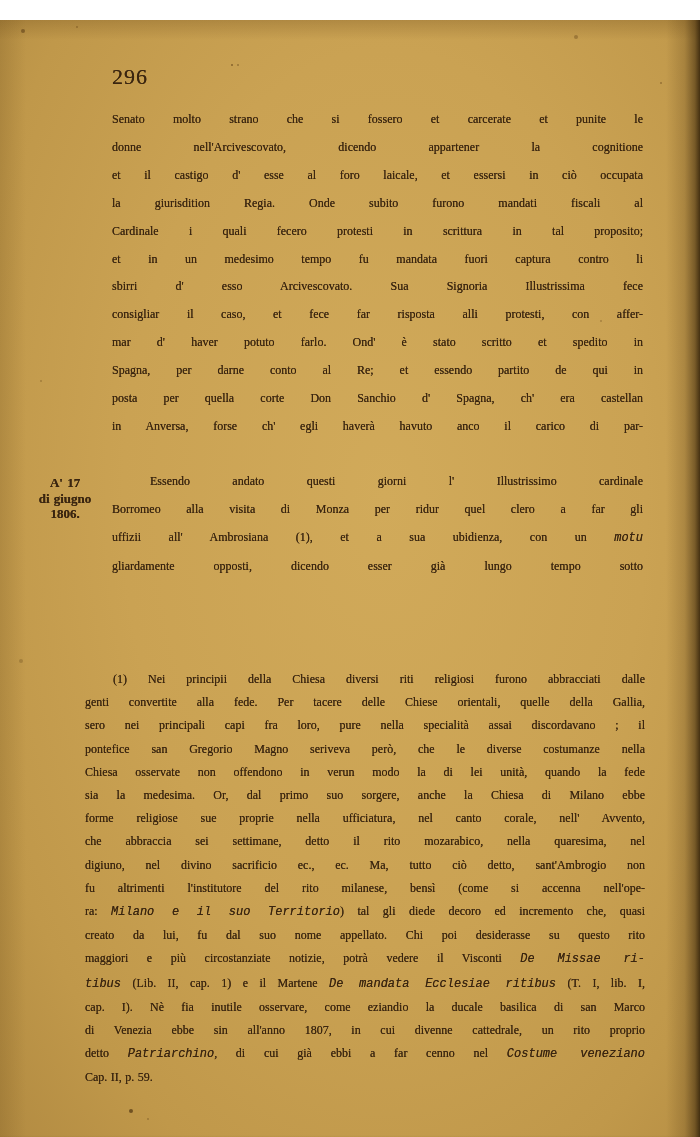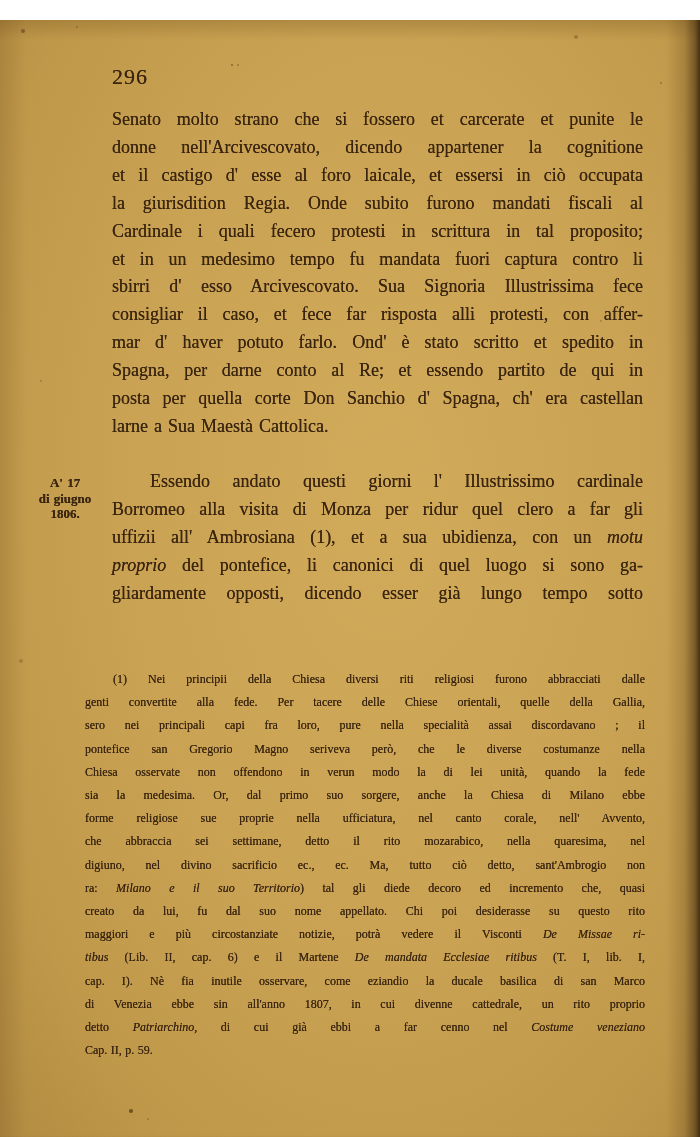--- a/index.html
+++ b/index.html
@@ -51,21 +51,21 @@
       600px 300px 0 0 rgba(80,50,15,0.3);
   }
   
   .ink { text-shadow: 0 0 0.6px rgba(52,33,12,0.85); }
   .page-number {
     position: absolute; left: 112px; top: 44px;
     font-size: 22px; letter-spacing: 1px;
   }
   .body-text {
     position: absolute; left: 112px; width: 531px;
-    font-size: 18px; line-height: 27.9px;
+    font-size: 12px; line-height: 27.9px;
     word-spacing: 1.5px;
   }
   .para-1 { top: 86px; }
   .para-2 { top: 448px; }
   .footnote {
     position: absolute; left: 85px; top: 648px; width: 560px;
     font-size: 12px; line-height: 23.2px;
     word-spacing: 0.5px;
   }
   .doc-line {
@@ -81,21 +81,21 @@
   .margin-note {
     position: absolute; left: 24px; top: 455px; width: 82px;
     font-size: 13px; line-height: 15.5px; font-weight: bold;
     text-align: center;
     word-spacing: 1px;
   }
   .margin-note .doc-line {
     text-align: left; text-align-last: center; -moz-text-align-last: center;
     white-space: nowrap;
   }
-  i { font-style: italic; }
+  i { font-style: italic; font-family: Liberation Mono, monospace; }
 </style>
 </head>
 <body>
 
 <div class="page">
   <div class="edge-top"></div>
   <div class="edge-left"></div>
   <div class="edge-right"></div>
   <div class="edge-bottom"></div>
   <div class="specks"></div>
@@ -113,43 +113,43 @@
       <div class="doc-line"><span>donne nell'Arcivescovato, dicendo appartener la cognitione</span></div>
       <div class="doc-line"><span>et il castigo d' esse al foro laicale, et essersi in ciò occupata</span></div>
       <div class="doc-line"><span>la giurisdition Regia. Onde subito furono mandati fiscali al</span></div>
       <div class="doc-line"><span>Cardinale i quali fecero protesti in scrittura in tal proposito;</span></div>
       <div class="doc-line"><span>et in un medesimo tempo fu mandata fuori captura contro li</span></div>
       <div class="doc-line"><span>sbirri d' esso Arcivescovato. Sua Signoria Illustrissima fece</span></div>
       <div class="doc-line"><span>consigliar il caso, et fece far risposta alli protesti, con affer-</span></div>
       <div class="doc-line"><span>mar d' haver potuto farlo. Ond' è stato scritto et spedito in</span></div>
       <div class="doc-line"><span>Spagna, per darne conto al Re; et essendo partito de qui in</span></div>
       <div class="doc-line"><span>posta per quella corte Don Sanchio d' Spagna, ch' era castellan</span></div>
-      <div class="doc-line last"><span>larne a Sua Maestà Cattolica.</span></div>
+      <div class="doc-line"><span>in Anversa, forse ch' egli haverà havuto anco il carico di par-</span></div>
     </div>
 
   <div class="body-text para-2 ink">
       <div class="doc-line" style="padding-left: 38px;"><span>Essendo andato questi giorni l' Illustrissimo cardinale</span></div>
       <div class="doc-line"><span>Borromeo alla visita di Monza per ridur quel clero a far gli</span></div>
       <div class="doc-line"><span>uffizii all' Ambrosiana (1), et a sua ubidienza, con un </span><i>motu</i></div>
-      <div class="doc-line"><i>proprio</i><span> del pontefice, li canonici di quel luogo si sono ga-</span></div>
       <div class="doc-line"><span>gliardamente opposti, dicendo esser già lungo tempo sotto</span></div>
     </div>
 
   <div class="footnote ink">
       <div class="doc-line" style="padding-left: 28px;"><span>(1) Nei principii della Chiesa diversi riti religiosi furono abbracciati dalle</span></div>
       <div class="doc-line"><span>genti convertite alla fede. Per tacere delle Chiese orientali, quelle della Gallia,</span></div>
       <div class="doc-line"><span>sero nei principali capi fra loro, pure nella specialità assai discordavano ; il</span></div>
       <div class="doc-line"><span>pontefice san Gregorio Magno seriveva però, che le diverse costumanze nella</span></div>
       <div class="doc-line"><span>Chiesa osservate non offendono in verun modo la di lei unità, quando la fede</span></div>
       <div class="doc-line"><span>sia la medesima. Or, dal primo suo sorgere, anche la Chiesa di Milano ebbe</span></div>
       <div class="doc-line"><span>forme religiose sue proprie nella ufficiatura, nel canto corale, nell' Avvento,</span></div>
       <div class="doc-line"><span>che abbraccia sei settimane, detto il rito mozarabico, nella quaresima, nel</span></div>
       <div class="doc-line"><span>digiuno, nel divino sacrificio ec., ec. Ma, tutto ciò detto, sant'Ambrogio non</span></div>
+      <div class="doc-line"><span>fu altrimenti l'institutore del rito milanese, bensì (come si accenna nell'ope-</span></div>
       <div class="doc-line"><span>ra: </span><i>Milano e il suo Territorio</i><span>) tal gli diede decoro ed incremento che, quasi</span></div>
       <div class="doc-line"><span>creato da lui, fu dal suo nome appellato. Chi poi desiderasse su questo rito</span></div>
       <div class="doc-line"><span>maggiori e più circostanziate notizie, potrà vedere il Visconti </span><i>De Missae ri-</i></div>
-      <div class="doc-line"><i>tibus</i><span> (Lib. II, cap. 6) e il Martene </span><i>De mandata Ecclesiae ritibus</i><span> (T. I, lib. I,</span></div>
+      <div class="doc-line"><i>tibus</i><span> (Lib. II, cap. 1) e il Martene </span><i>De mandata Ecclesiae ritibus</i><span> (T. I, lib. I,</span></div>
       <div class="doc-line"><span>cap. I). Nè fia inutile osservare, come eziandio la ducale basilica di san Marco</span></div>
       <div class="doc-line"><span>di Venezia ebbe sin all'anno 1807, in cui divenne cattedrale, un rito proprio</span></div>
       <div class="doc-line"><span>detto </span><i>Patriarchino</i><span>, di cui già ebbi a far cenno nel </span><i>Costume veneziano</i></div>
       <div class="doc-line last"><span>Cap. II, p. 59.</span></div>
     </div>
 </div>
 
 </body></html>

